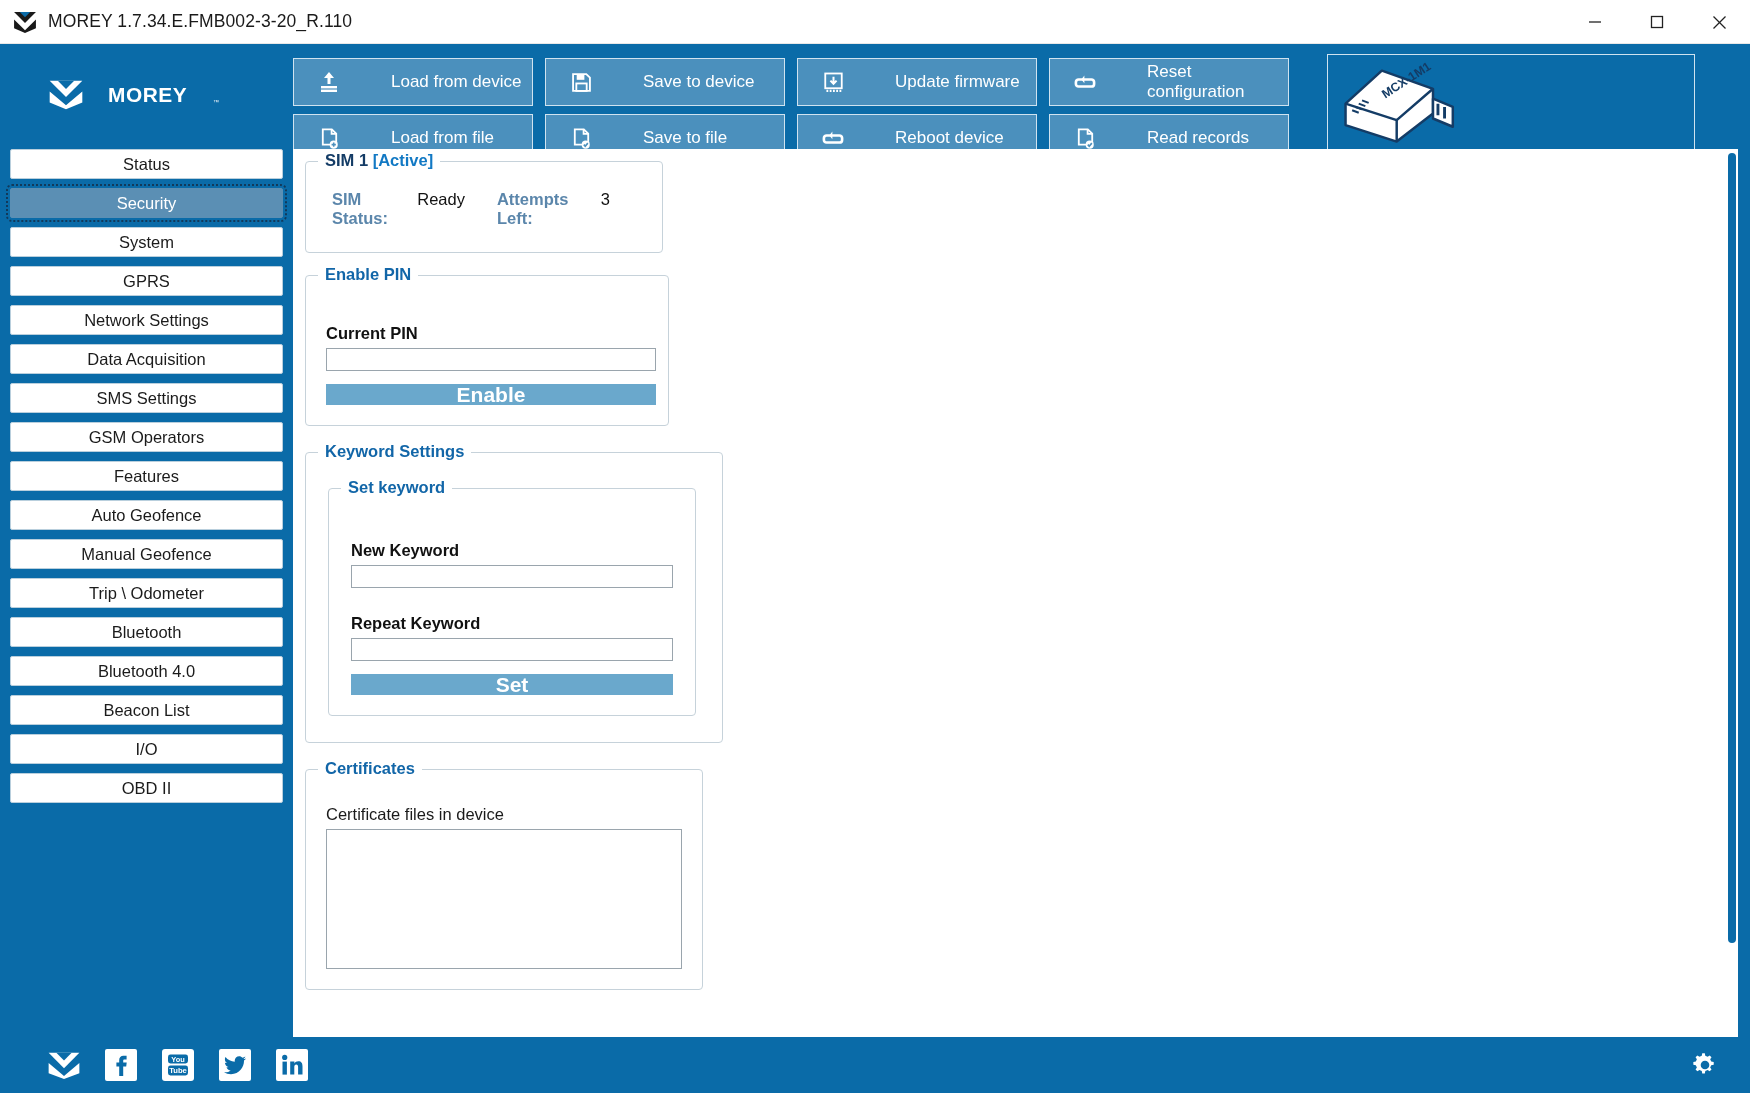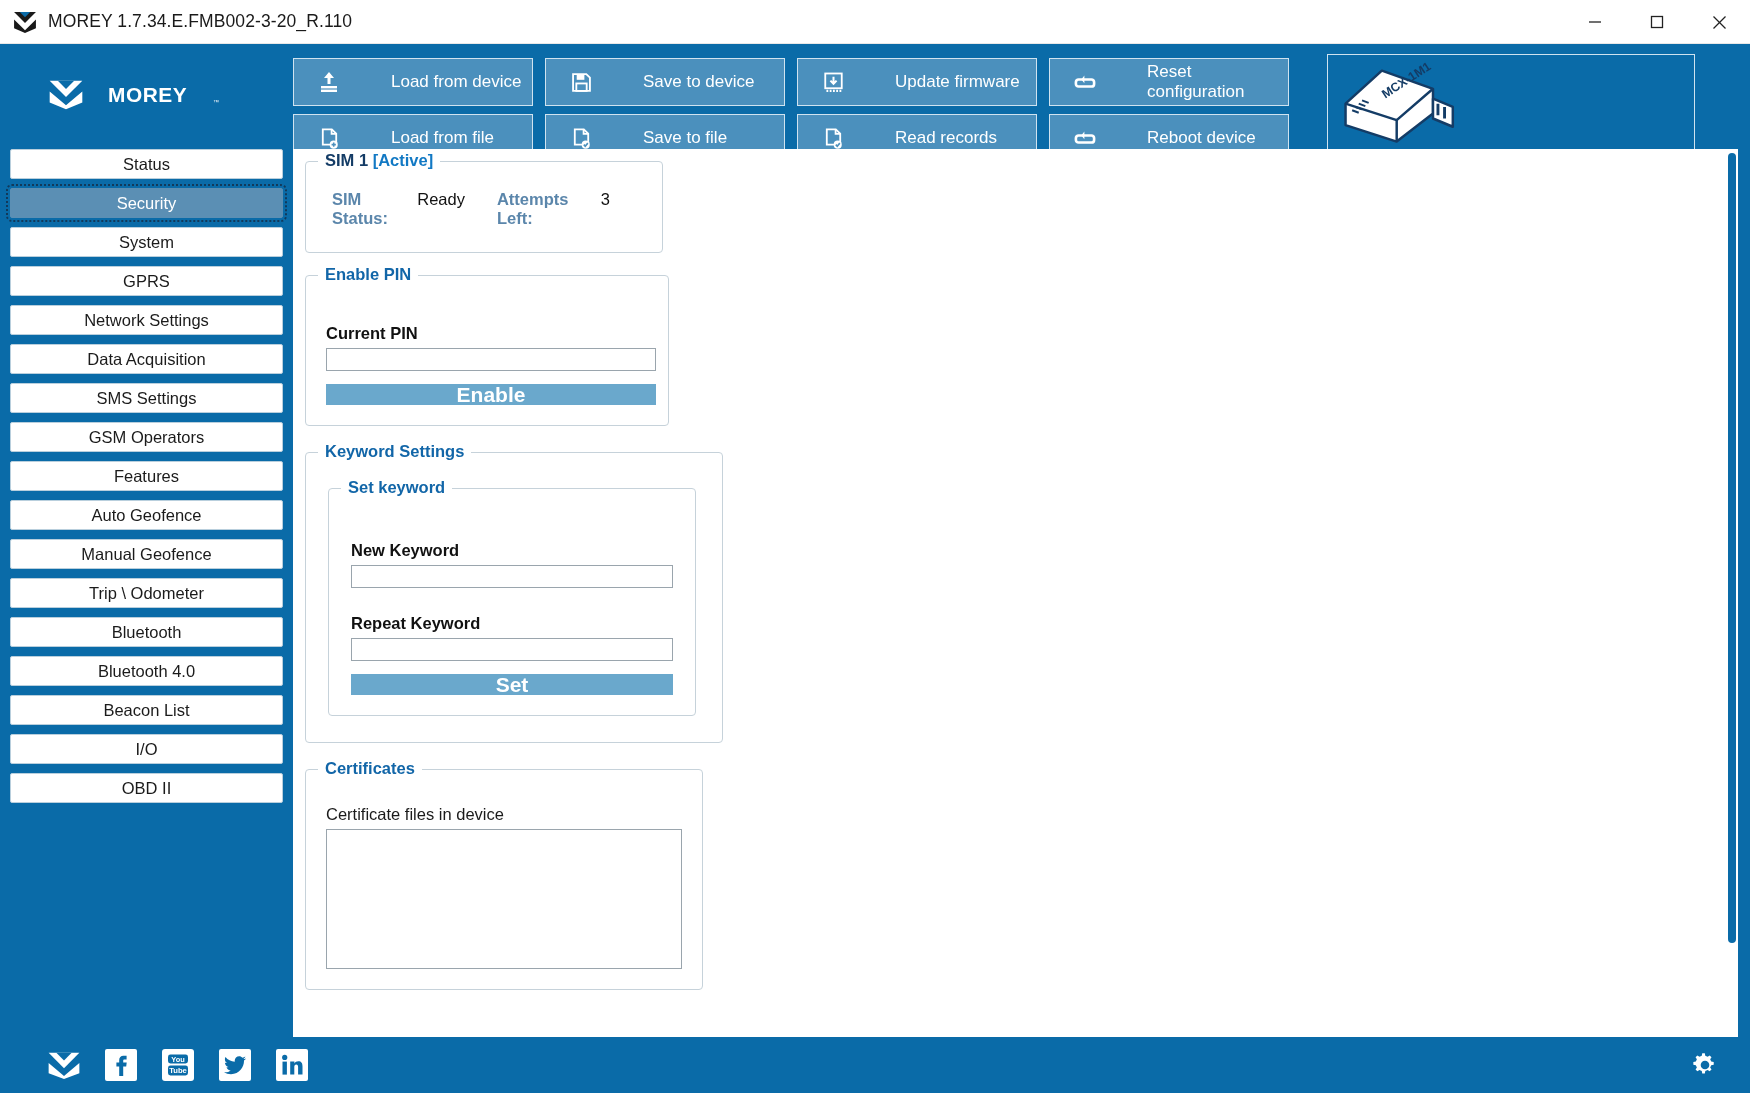--- a/index.html
+++ b/index.html
@@ -395,38 +395,38 @@
             <path d="M14.2 2.6 V7.2 H18.8"></path>
             <circle cx="16.4" cy="18.4" r="4.2" fill="#fff" stroke="none"></circle>
             <path d="M14.4 18.4 L15.9 20 L18.6 16.8" stroke="#4b90bd" stroke-width="1.7"></path>
           </svg>
         </span>
         <span>Save to file</span>
       </div>
 
       <div class="tbtn">
         <span class="ticon">
+          <svg width="24" height="24" viewBox="0 0 24 24" fill="none" stroke="#fff" stroke-width="2.6" stroke-linecap="round">
+            <path d="M5.5 9.5 H18.5 a2.6 2.6 0 0 1 2.6 2.6 v1.8 a2.6 2.6 0 0 1 -2.6 2.6 H5.5 a2.6 2.6 0 0 1 -2.6 -2.6 v-1.8 a2.6 2.6 0 0 1 2.6 -2.6 Z"></path>
+            <path d="M11.4 5.4 L8.3 9.5 L11.4 13.2" fill="#fff" stroke="none"></path>
+          </svg>
+        </span>
+        <span>Reboot device</span>
+      </div>
+
+      <div class="tbtn">
+        <span class="ticon">
           <svg width="23" height="23" viewBox="0 0 24 24" fill="none" stroke="#fff" stroke-width="1.9">
             <path d="M5 2.4 H14.4 L19 7 V18.4 H5 Z"></path>
             <path d="M14.2 2.6 V7.2 H18.8"></path>
             <circle cx="16.4" cy="18.4" r="4.2" fill="#fff" stroke="none"></circle>
             <path d="M14.4 18.4 L15.9 20 L18.6 16.8" stroke="#4b90bd" stroke-width="1.7"></path>
           </svg>
         </span>
         <span>Read records</span>
-      </div>
-
-      <div class="tbtn">
-        <span class="ticon">
-          <svg width="24" height="24" viewBox="0 0 24 24" fill="none" stroke="#fff" stroke-width="2.6" stroke-linecap="round">
-            <path d="M5.5 9.5 H18.5 a2.6 2.6 0 0 1 2.6 2.6 v1.8 a2.6 2.6 0 0 1 -2.6 2.6 H5.5 a2.6 2.6 0 0 1 -2.6 -2.6 v-1.8 a2.6 2.6 0 0 1 2.6 -2.6 Z"></path>
-            <path d="M11.4 5.4 L8.3 9.5 L11.4 13.2" fill="#fff" stroke="none"></path>
-          </svg>
-        </span>
-        <span>Reboot device</span>
       </div>
     </div>
 
     <div class="devicebox">
       <span class="devimg">
         <svg viewBox="0 0 160 104" width="132" height="86">
           <g stroke="#143c66" stroke-width="3" stroke-linejoin="round">
             <path d="M14 54 L58 14 L120 36 L120 66 L76 100 L14 80 Z" fill="#ffffff"></path>
             <path d="M14 54 L76 74 L120 36" fill="none"></path>
             <path d="M76 74 L76 100" fill="none"></path>

